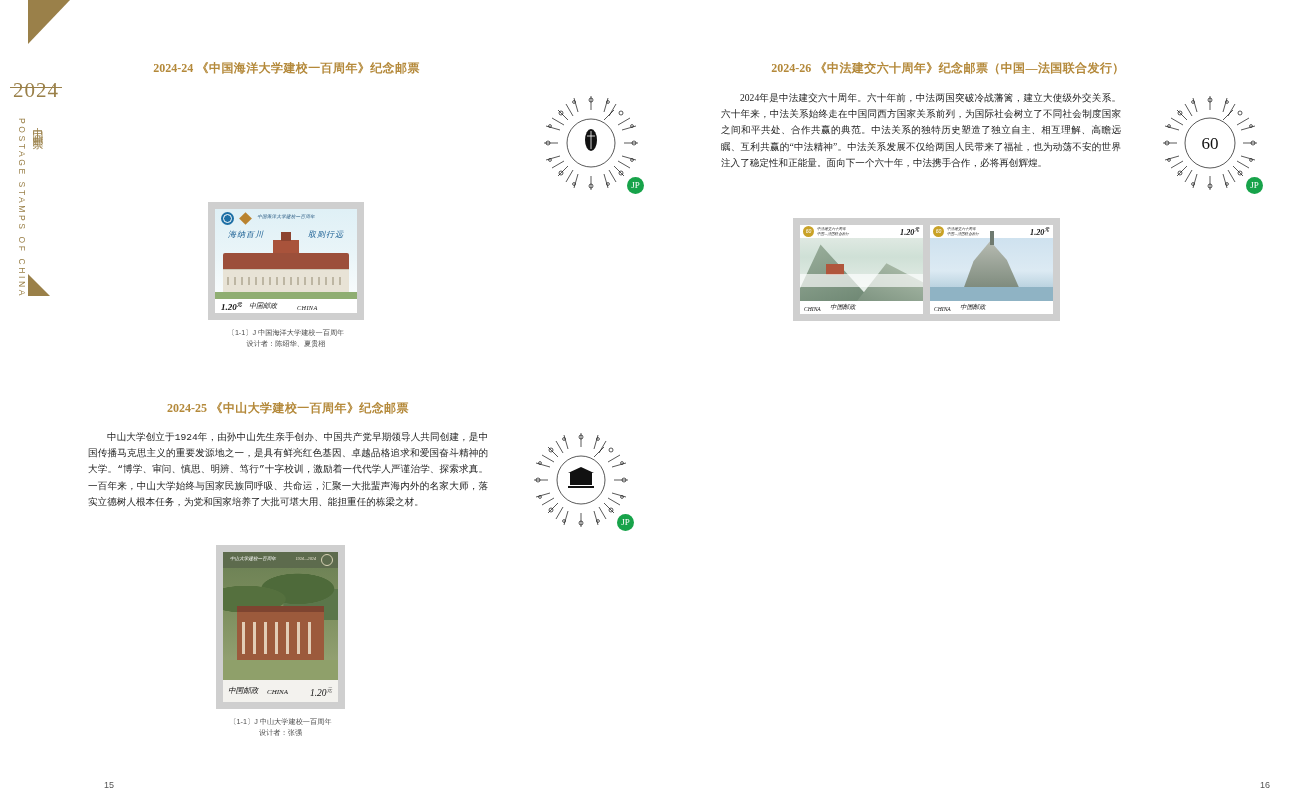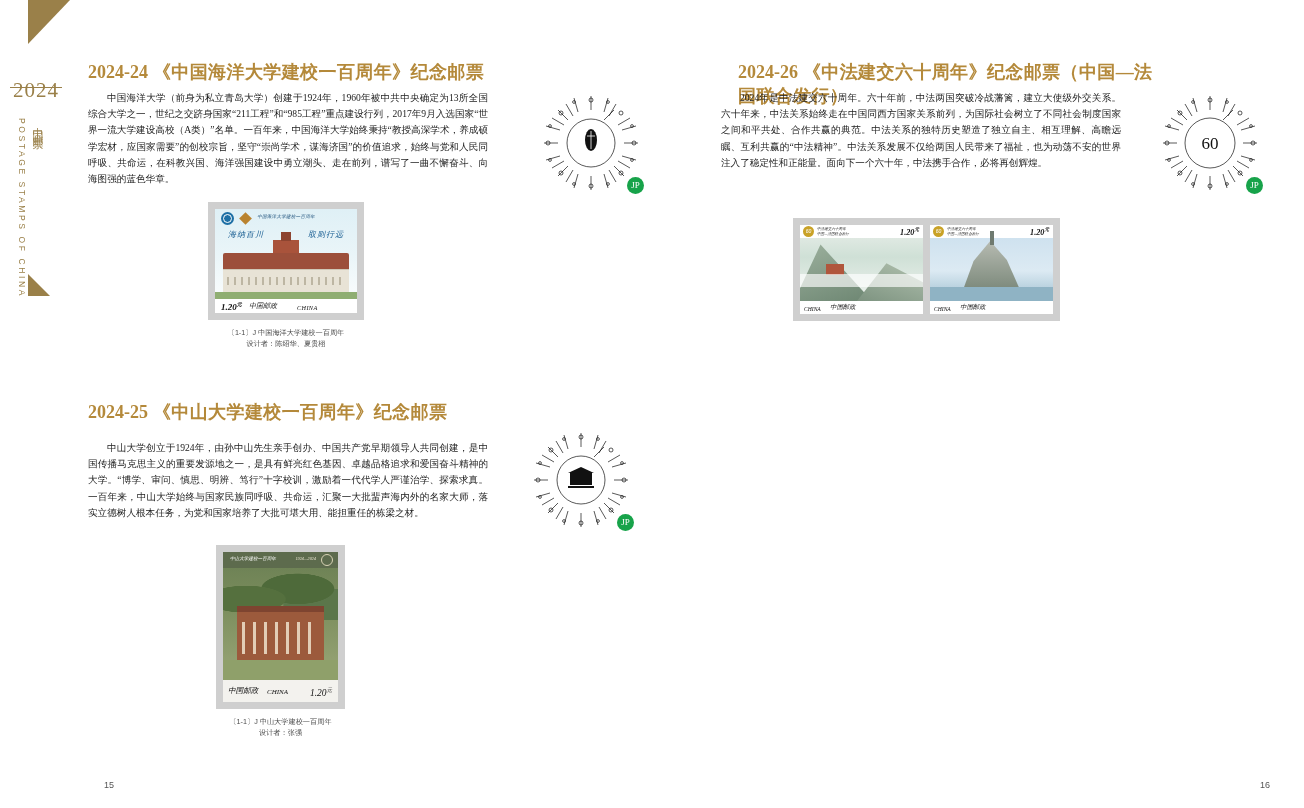--- a/index.html
+++ b/index.html
@@ -48,24 +48,25 @@
     color:#9a8049; font-size:8.5px; letter-spacing:2.6px;
     font-family:"Liberation Sans", sans-serif;
   }
   
   .page { position:absolute; top:0; height:808px; }
   .page-left  { left:70px;  width:617px; }
   .page-right { left:687px; width:617px; }
 
   .sec-title {
     color:#b4893a;
-    font-size:18px;
+    font-size:12px;
     letter-spacing:.4px;
     font-family:"Liberation Serif", serif;
     font-weight:bold;
+    text-align:center;
   }
   .sec-title .code { letter-spacing:0; }
   .body-text {
     font-size:9.6px;
     line-height:16.2px;
     color:#222;
     text-align:justify;
     text-justify:inter-ideograph;
     text-indent:19px;
   }
@@ -213,21 +214,20 @@
 </div>
 
 <div class="page page-left">
 
   <div style="position:absolute; left:18px; top:60px; width:397px;">
     <div class="sec-title">
       <span class="code">2024-24</span>
       <span>《中国海洋大学建校一百周年》纪念邮票</span>
     </div>
   </div>
-  <div class="body-text" style="position:absolute; left:18px; top:90px; width:400px;">中国海洋大学（前身为私立青岛大学）创建于1924年，1960年被中共中央确定为13所全国综合大学之一，世纪之交跻身国家“211工程”和“985工程”重点建设行列，2017年9月入选国家“世界一流大学建设高校（A类）”名单。一百年来，中国海洋大学始终秉持“教授高深学术，养成硕学宏材，应国家需要”的创校宗旨，坚守“崇尚学术，谋海济国”的价值追求，始终与党和人民同呼吸、共命运，在科教兴国、海洋强国建设中勇立潮头、走在前列，谱写了一曲不懈奋斗、向海图强的蓝色华章。</div>
 
   <div class="burst" style="left:466px; top:88px;">
     <svg width="110" height="110" viewBox="0 0 110 110">
       <g stroke="#111" stroke-width="0.7" fill="none">
         <g>
           <line x1="55" y1="8" x2="55" y2="22"></line>
             <line x1="55" y1="88" x2="55" y2="102"></line>
           <line x1="8" y1="55" x2="22" y2="55"></line>
             <line x1="88" y1="55" x2="102" y2="55"></line>
           <line x1="22" y1="22" x2="32" y2="32"></line>
@@ -308,21 +308,21 @@
       <div>设计者：陈绍华、夏贵栩</div>
     </div>
   </div>
 
   <div style="position:absolute; left:18px; top:400px; width:400px;">
     <div class="sec-title">
       <span class="code">2024-25</span>
       <span>《中山大学建校一百周年》纪念邮票</span>
     </div>
   </div>
-  <div class="body-text" style="position:absolute; left:18px; top:440px; width:400px;">中山大学创立于1924年，由孙中山先生亲手创办、中国共产党早期领导人共同创建，是中国传播马克思主义的重要发源地之一，是具有鲜亮红色基因、卓越品格追求和爱国奋斗精神的大学。“博学、审问、慎思、明辨、笃行”十字校训，激励着一代代学人严谨治学、探索求真。一百年来，中山大学始终与国家民族同呼吸、共命运，汇聚一大批蜚声海内外的名家大师，落实立德树人根本任务，为党和国家培养了大批可堪大用、能担重任的栋梁之材。</div>
+  <div class="body-text" style="position:absolute; left:18px; top:430px; width:400px;font-family:Liberation Mono, monospace;">中山大学创立于1924年，由孙中山先生亲手创办、中国共产党早期领导人共同创建，是中国传播马克思主义的重要发源地之一，是具有鲜亮红色基因、卓越品格追求和爱国奋斗精神的大学。“博学、审问、慎思、明辨、笃行”十字校训，激励着一代代学人严谨治学、探索求真。一百年来，中山大学始终与国家民族同呼吸、共命运，汇聚一大批蜚声海内外的名家大师，落实立德树人根本任务，为党和国家培养了大批可堪大用、能担重任的栋梁之材。</div>
 
   <div class="burst" style="left:456px; top:425px;">
     <svg width="110" height="110" viewBox="0 0 110 110">
       <g stroke="#111" stroke-width="0.7" fill="none">
         <line x1="55" y1="8" x2="55" y2="22"></line>
           <line x1="55" y1="88" x2="55" y2="102"></line>
         <line x1="8" y1="55" x2="22" y2="55"></line>
           <line x1="88" y1="55" x2="102" y2="55"></line>
         <line x1="22" y1="22" x2="32" y2="32"></line>
           <line x1="78" y1="78" x2="88" y2="88"></line>

